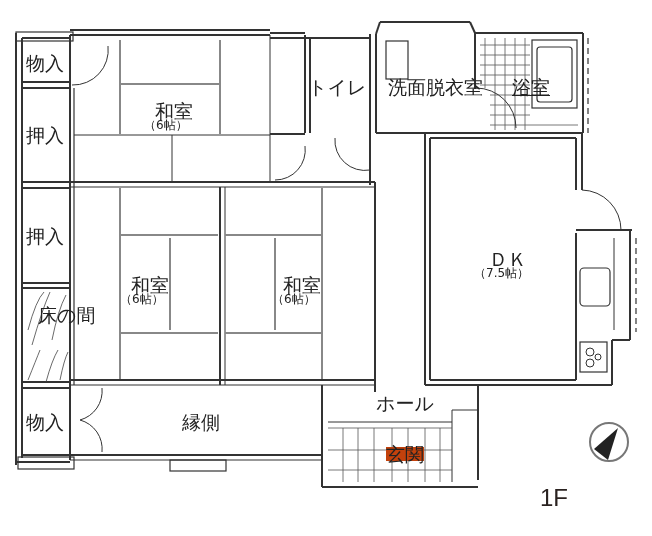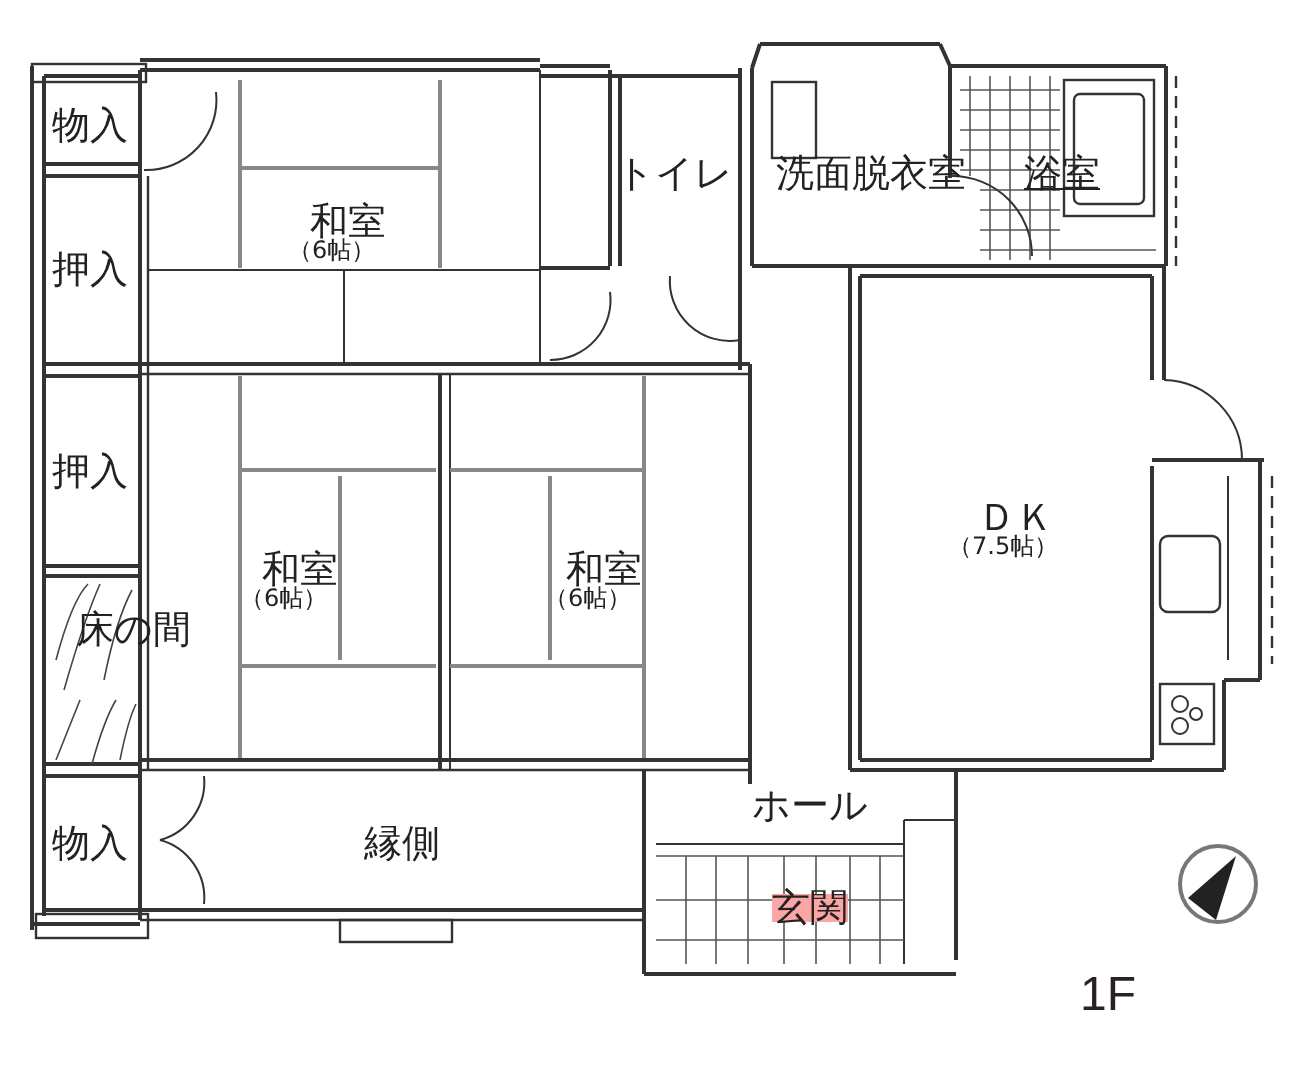--- a/index.html
+++ b/index.html
@@ -184,14 +184,14 @@
 <div class="lbl" style="left:22px;top:308px;margin-left:16px;">床の間</div>
 <div class="lbl" style="left:131px;top:278px;">和室</div>
 <div class="lbl2" style="left:120px;top:293px;">（6帖）</div>
 <div class="lbl" style="left:283px;top:278px;">和室</div>
 <div class="lbl2" style="left:272px;top:293px;">（6帖）</div>
 <div class="lbl" style="left:489px;top:252px;">ＤＫ</div>
 <div class="lbl2" style="left:474px;top:267px;">（7.5帖）</div>
 <div class="lbl" style="left:26px;top:415px;">物入</div>
 <div class="lbl" style="left:182px;top:415px;">縁側</div>
 <div class="lbl" style="left:376px;top:396px;">ホール</div>
-<div class="lbl" style="left:386px;top:447px;background:#fca5a5;">玄関</div>
+<div class="lbl" style="left:386px;top:447px;background:#c2410c;">玄関</div>
 <div class="floor">1F</div>
 
 </body></html>

